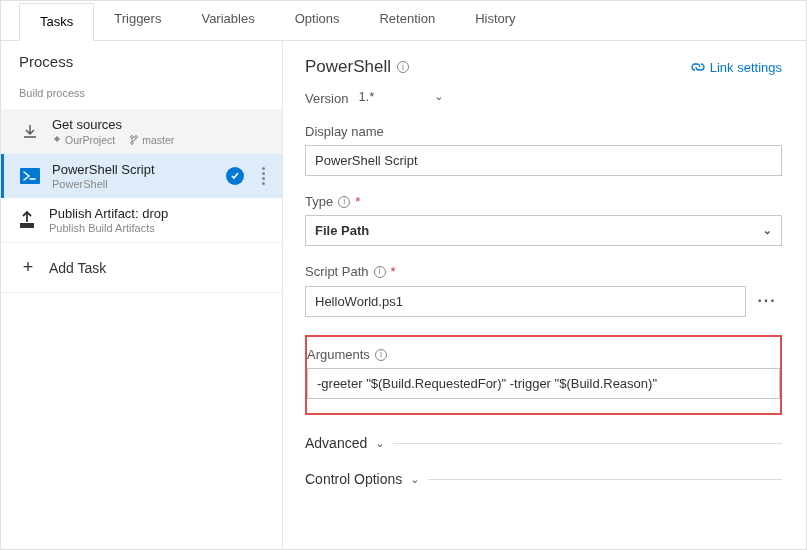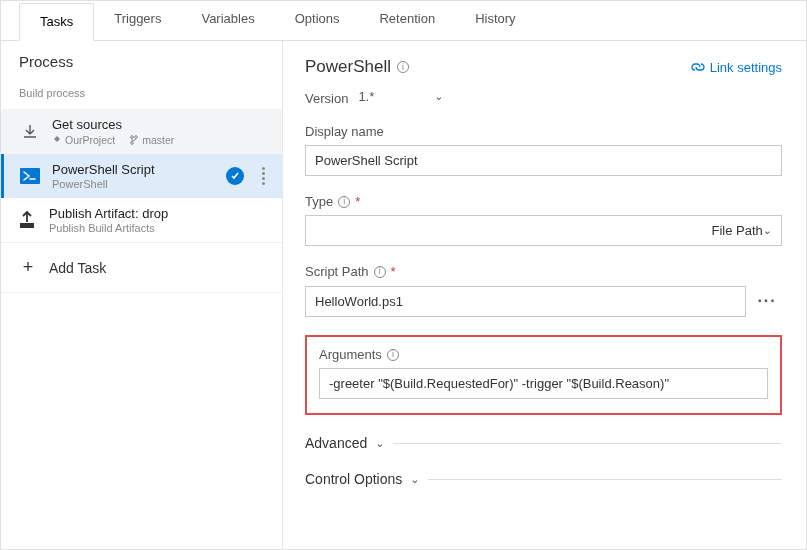--- a/index.html
+++ b/index.html
@@ -32,25 +32,25 @@
   .detail-hdr { display: flex; justify-content: space-between; align-items: center; }
   .detail-title { font-size: 17px; color: #333; display: flex; align-items: center; gap: 6px; }
   .link-settings { color: #0078d4; font-size: 13px; display: flex; align-items: center; gap: 5px; cursor:pointer;}
   .version-row { margin-top: 10px; display: flex; align-items: flex-end; gap: 6px; font-size: 13px; color: #555; }
   .version-sel { display: inline-flex; align-items: center; gap: 60px; padding: 2px 4px; }
   .field { margin-top: 18px; }
   .field-label { font-size: 13px; color: #555; display: flex; align-items: center; gap: 5px; margin-bottom: 6px; }
   .req { color: #d13438; }
   .info-ic { width: 12px; height: 12px; border: 1px solid #888; border-radius: 50%; display: inline-flex; align-items: center; justify-content: center; font-size: 9px; color: #888; font-style: normal; line-height:1;}
   .text-input { width: 100%; border: 1px solid #c8c8c8; padding: 7px 9px; font-size: 13px; font-family: inherit; color: #333; }
-  .select { width: 100%; border: 1px solid #c8c8c8; padding: 7px 9px; font-size: 13px; display: flex; justify-content: flex-end; align-items: center; cursor:pointer; }
+  .select { width: 100%; border: 1px solid #c8c8c8; padding: 7px 9px; font-size: 13px; display: flex; justify-content: space-between; align-items: center; cursor:pointer;font-weight:bold; }
   .path-row { display: flex; gap: 6px; align-items: center; }
   .path-row .text-input { flex: 1; }
   .ellipsis-btn { width: 30px; height: 32px; display: flex; align-items: center; justify-content: center; font-size: 16px; font-weight:bold; letter-spacing:1px; color: #555; cursor:pointer;}
-  .args-box { border: 2.5px solid #e34c4c; padding: 10px 12px 14px; margin-top: 18px; }
+  .args-box { border: 2.5px solid #e34c4c; padding: 10px 0 14px; margin-top: 18px; }
   .section-hdr { margin-top: 20px; font-size: 14px; color: #333; display: flex; align-items: center; gap: 8px; cursor:pointer;}
   .section-line { flex: 1; height: 1px; background: #ddd; }
   .chev { font-size: 11px; color: #555; }
   svg { display: block; }
 </style>
 </head>
 <body>
 
 <div class="tabs">
   <div class="tab active">Tasks</div>

